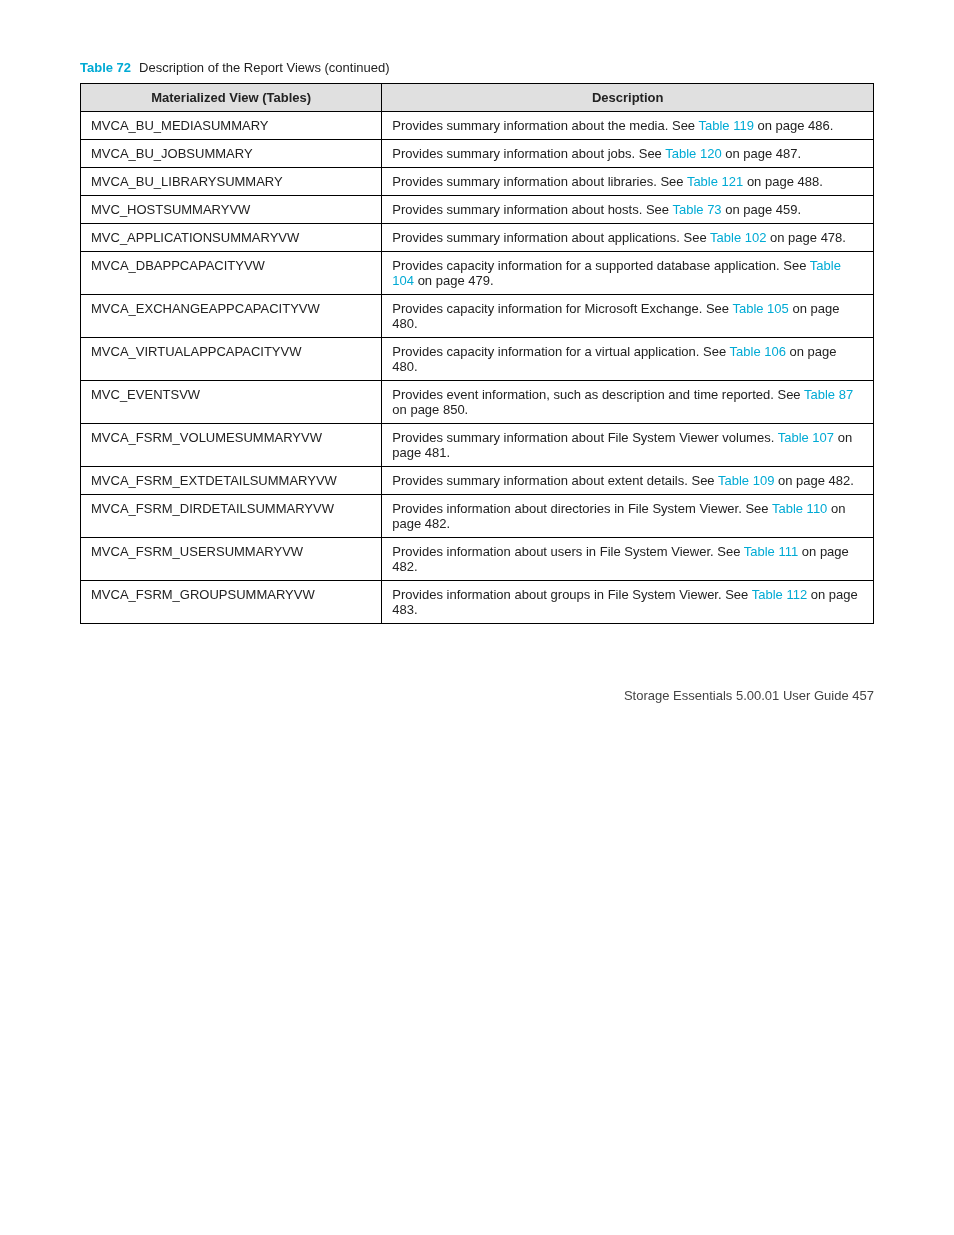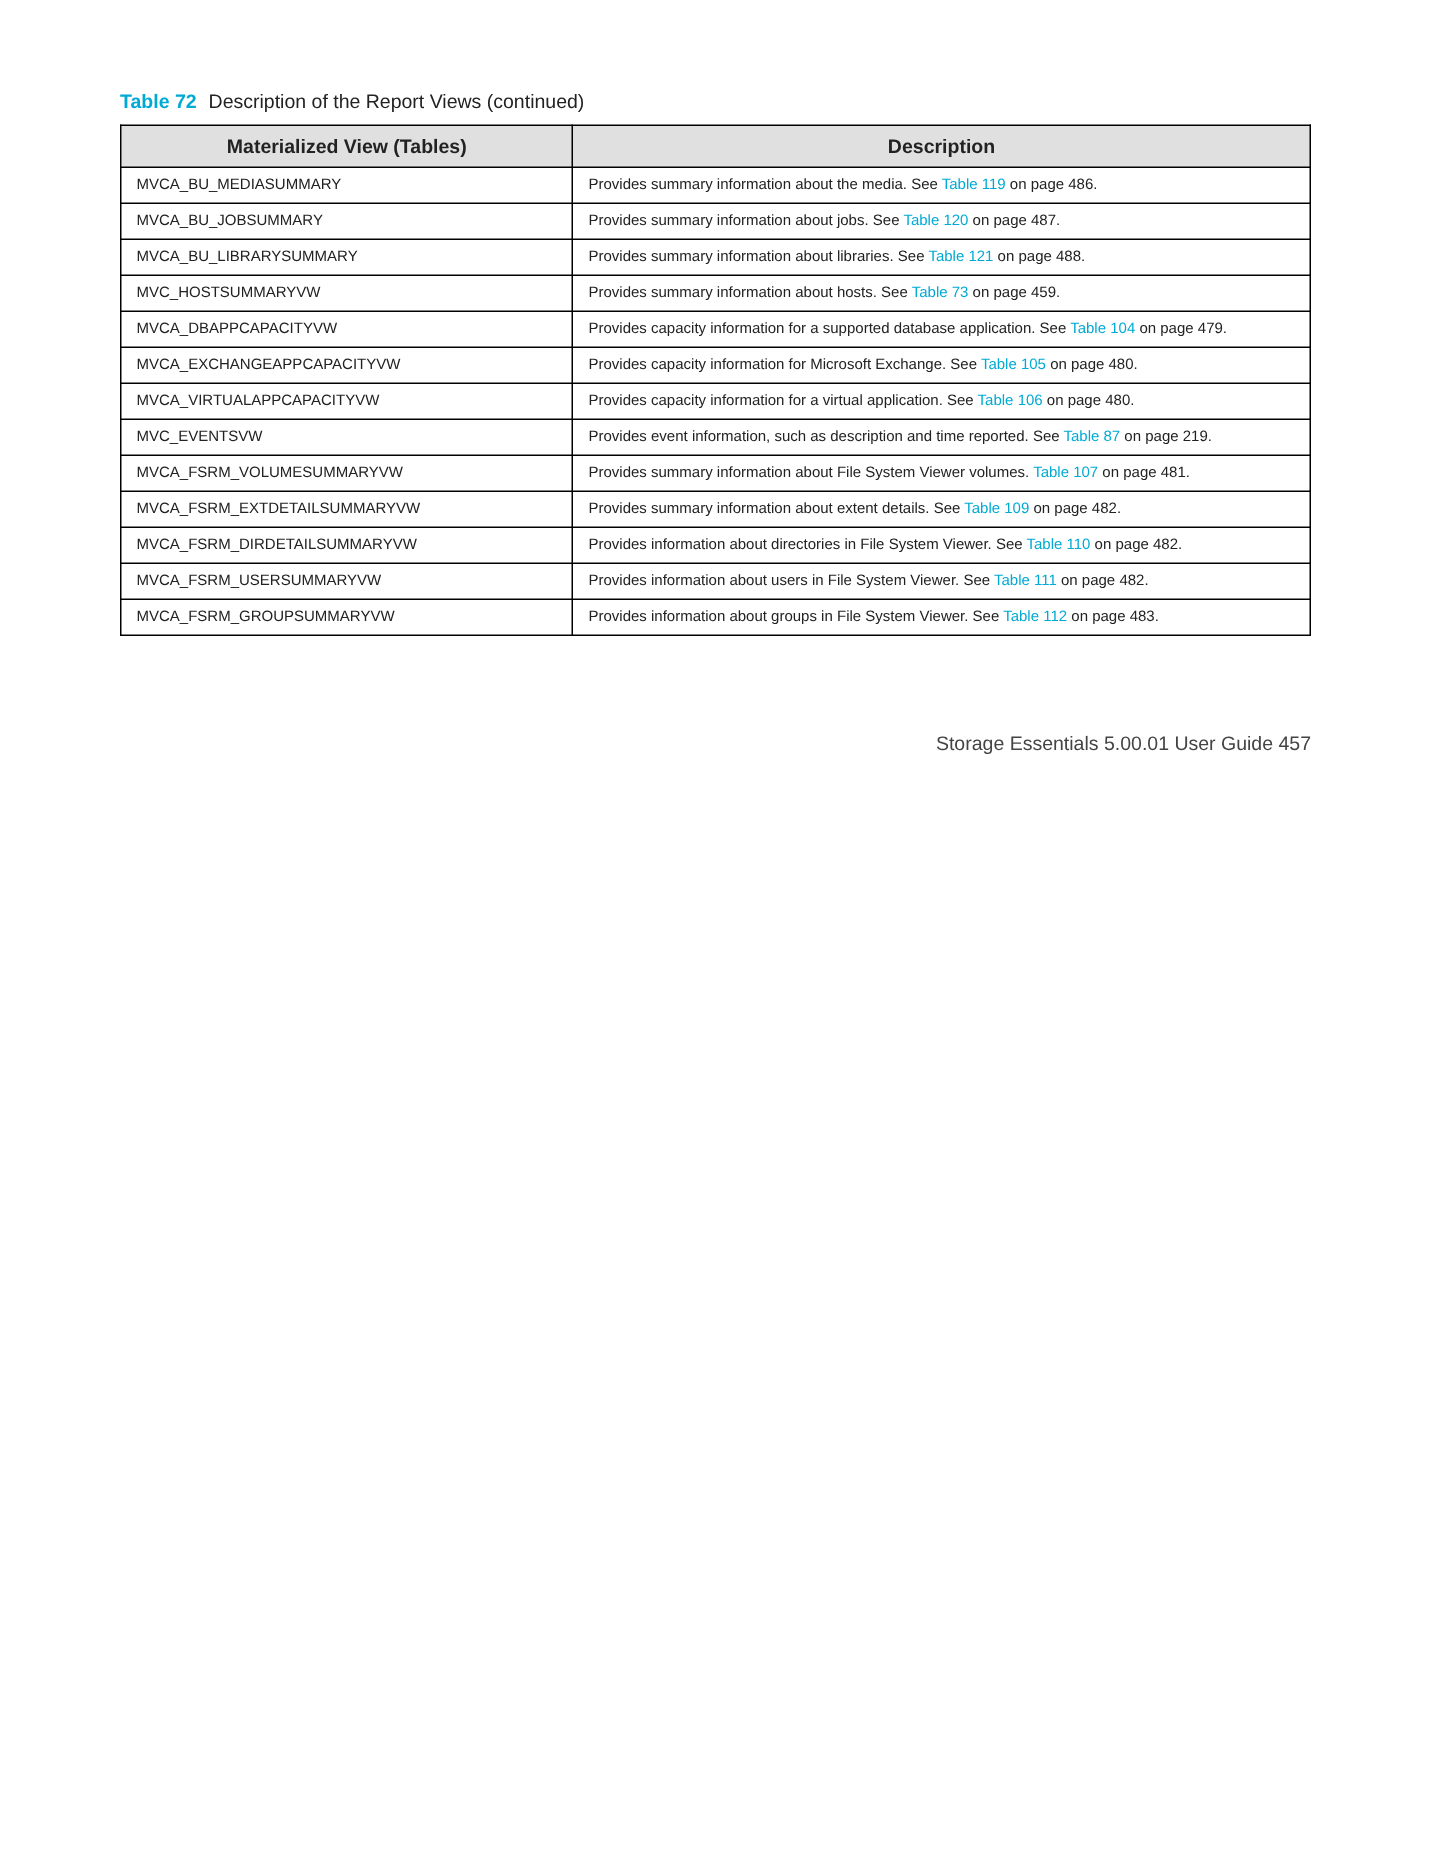--- a/index.html
+++ b/index.html
@@ -31,21 +31,21 @@
     .main-table {
       width: 100%;
       border-collapse: collapse;
       border: 1px solid #000;
     }
     .main-table th,
     .main-table td {
       border: 1px solid #000;
       padding: 6px 10px;
       vertical-align: top;
-      font-size: 10px;
+      font-size: 13px;
     }
     .main-table thead th {
       background: #e0e0e0;
       font-weight: bold;
       font-size: 13px;
     }
     .col-view { width: 38%; margin-left: 39px; }
     .col-desc { width: 62%; }
     .link {
       color: #00aad4;
@@ -84,34 +84,38 @@
       </tr>
       <tr>
         <td>MVCA_BU_LIBRARYSUMMARY</td>
         <td><span>Provides summary information about libraries. See </span><a href="#" class="link">Table 121</a><span> on page 488.</span></td>
       </tr>
       <tr>
         <td>MVC_HOSTSUMMARYVW</td>
         <td><span>Provides summary information about hosts. See </span><a href="#" class="link">Table 73</a><span> on page 459.</span></td>
       </tr>
       <tr>
+        <td>MVC_APPLICATIONSUMMARYVW</td>
+        <td><span>Provides summary information about applications. See </span><a href="#" class="link">Table 102</a><span> on page 478.</span></td>
+      </tr>
+      <tr>
         <td>MVCA_DBAPPCAPACITYVW</td>
         <td><span>Provides capacity information for a supported database application. See </span><a href="#" class="link">Table 104</a><span> on page 479.</span></td>
       </tr>
       <tr>
         <td>MVCA_EXCHANGEAPPCAPACITYVW</td>
         <td><span>Provides capacity information for Microsoft Exchange. See </span><a href="#" class="link">Table 105</a><span> on page 480.</span></td>
       </tr>
       <tr>
         <td>MVCA_VIRTUALAPPCAPACITYVW</td>
         <td><span>Provides capacity information for a virtual application. See </span><a href="#" class="link">Table 106</a><span> on page 480.</span></td>
       </tr>
       <tr>
         <td>MVC_EVENTSVW</td>
-        <td><span>Provides event information, such as description and time reported. See </span><a href="#" class="link">Table 87</a><span> on page 219.</span></td>
+        <td><span>Provides event information, such as description and time reported. See </span><a href="#" class="link">Table 87</a><span> on page 850.</span></td>
       </tr>
       <tr>
         <td>MVCA_FSRM_VOLUMESUMMARYVW</td>
         <td><span>Provides summary information about File System Viewer volumes. </span><a href="#" class="link">Table 107</a><span> on page 481.</span></td>
       </tr>
       <tr>
         <td>MVCA_FSRM_EXTDETAILSUMMARYVW</td>
         <td><span>Provides summary information about extent details. See </span><a href="#" class="link">Table 109</a><span> on page 482.</span></td>
       </tr>
       <tr>

